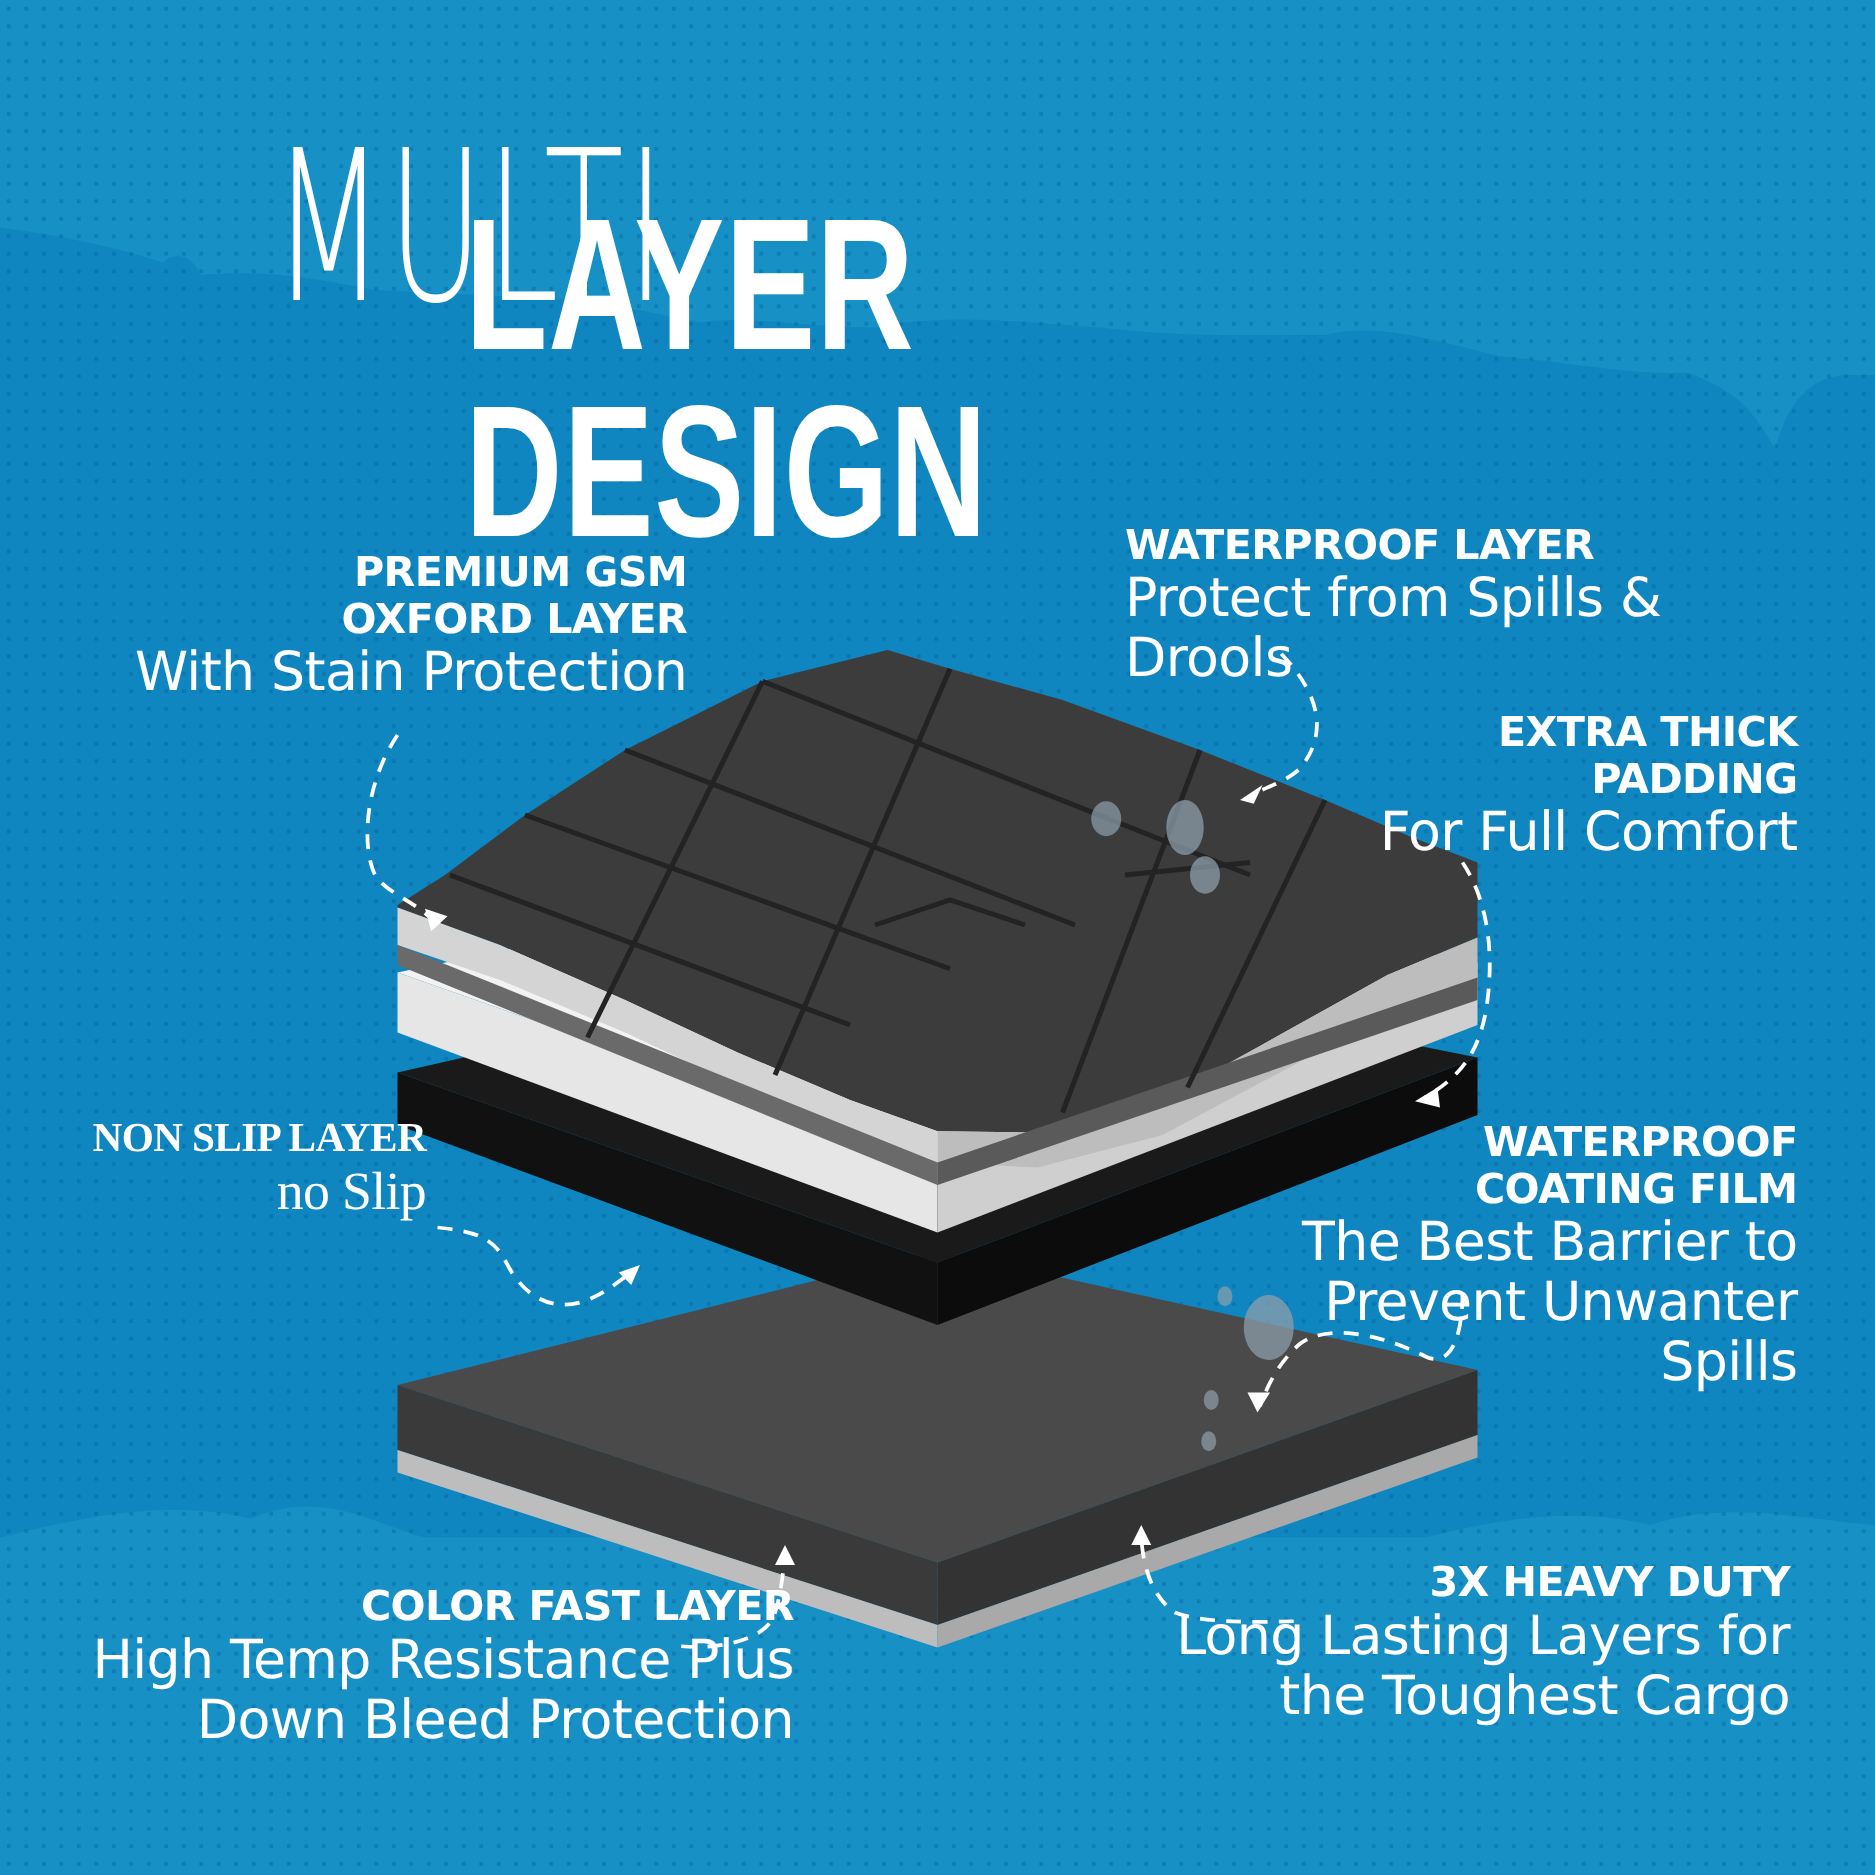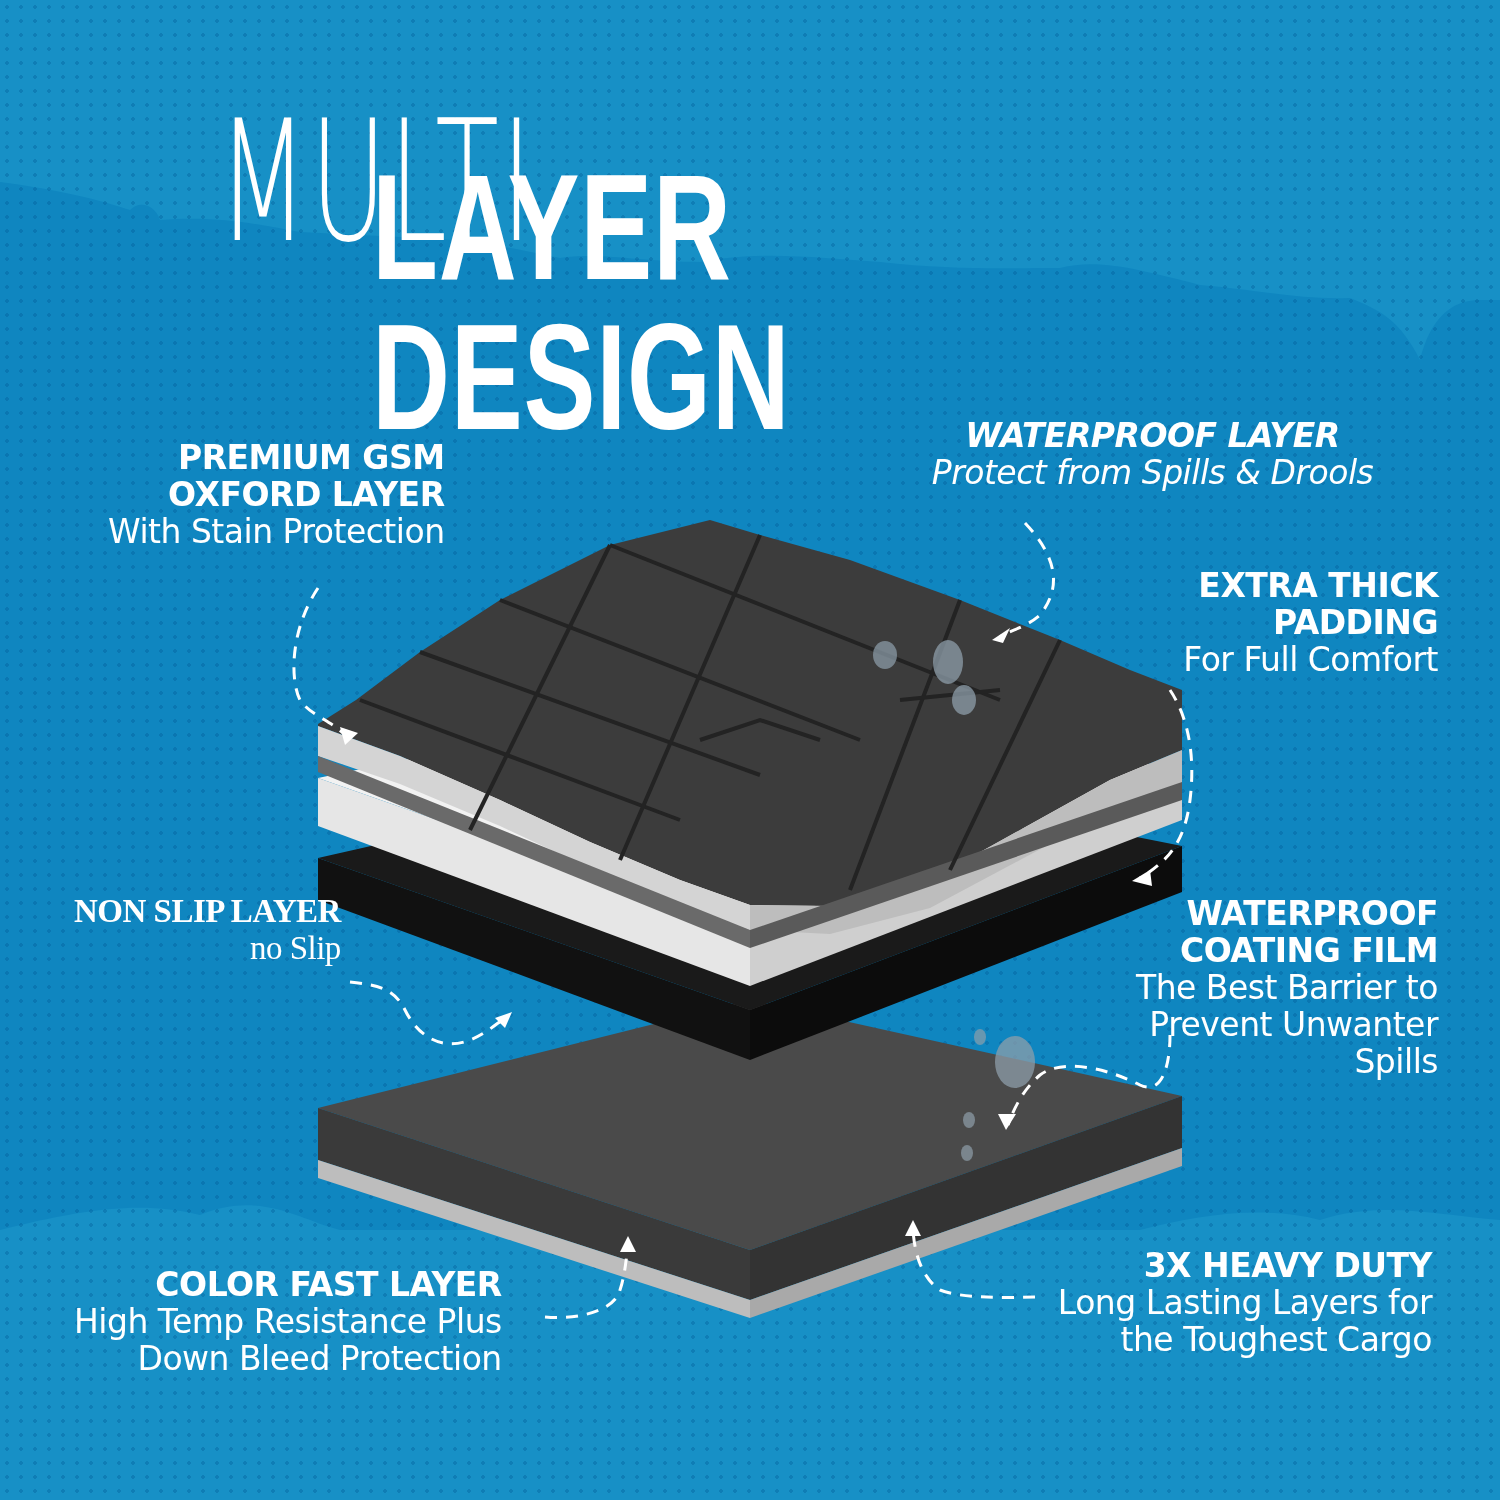--- a/index.html
+++ b/index.html
@@ -11,23 +11,23 @@
           background-size: 14px 14px; pointer-events:none; }
   .title { position:absolute; top:80px; left:0; width:1316px; height:220px; }
   .title .multi { position:absolute; left:218px; top:18px; font-family:"DejaVu Sans", sans-serif;
           font-weight:200; font-size:168px; letter-spacing:4px; line-height:1;
           transform:scaleX(0.62); transform-origin:left top; -webkit-text-stroke:0; }
   .title .layer { position:absolute; left:372px; top:72px; font-family:"Liberation Sans", sans-serif;
           font-weight:700; font-size:150px; line-height:1; letter-spacing:1px;
           transform:scaleX(0.72); transform-origin:left top; }
   .label { position:absolute; line-height:1.12;text-align:right; }
   .label .h { font-weight:700; font-size:33px; letter-spacing:-0.5px; }
-  .label .s { font-weight:400; font-size:33px; letter-spacing:-0.5px; }
+  .label .s { font-weight:400; font-size:43px; letter-spacing:-0.5px; }
   .right { text-align:right; }
-  .center { text-align:center;font-style:italic; }
+  .center { text-align:left; }
   svg.art { position:absolute; left:0; top:0; }
 </style>
 </head>
 <body>
 
 <svg class="bg-top" viewBox="0 0 1500 1500">
   <path d="M0 182 C60 190 100 200 130 210 C140 200 155 205 160 220 C220 215 260 225 300 232 L420 238 C480 240 520 250 560 258 C600 252 640 262 700 262 C760 250 820 258 880 262 C950 270 1000 268 1060 268 C1100 258 1140 270 1200 285 C1260 290 1300 300 1350 298 C1380 310 1400 320 1420 360 C1430 320 1450 300 1480 300 L1500 300 L1500 1500 L0 1500 Z" fill="#0f86c0"></path>
   <path d="M0 1230 C80 1210 140 1200 200 1215 C260 1190 300 1220 340 1230 L1140 1230 C1200 1215 1260 1205 1320 1220 C1380 1200 1440 1215 1500 1220 L1500 1500 L0 1500 Z" fill="#1790c6"></path>
 </svg>
 <div class="dots"></div>

